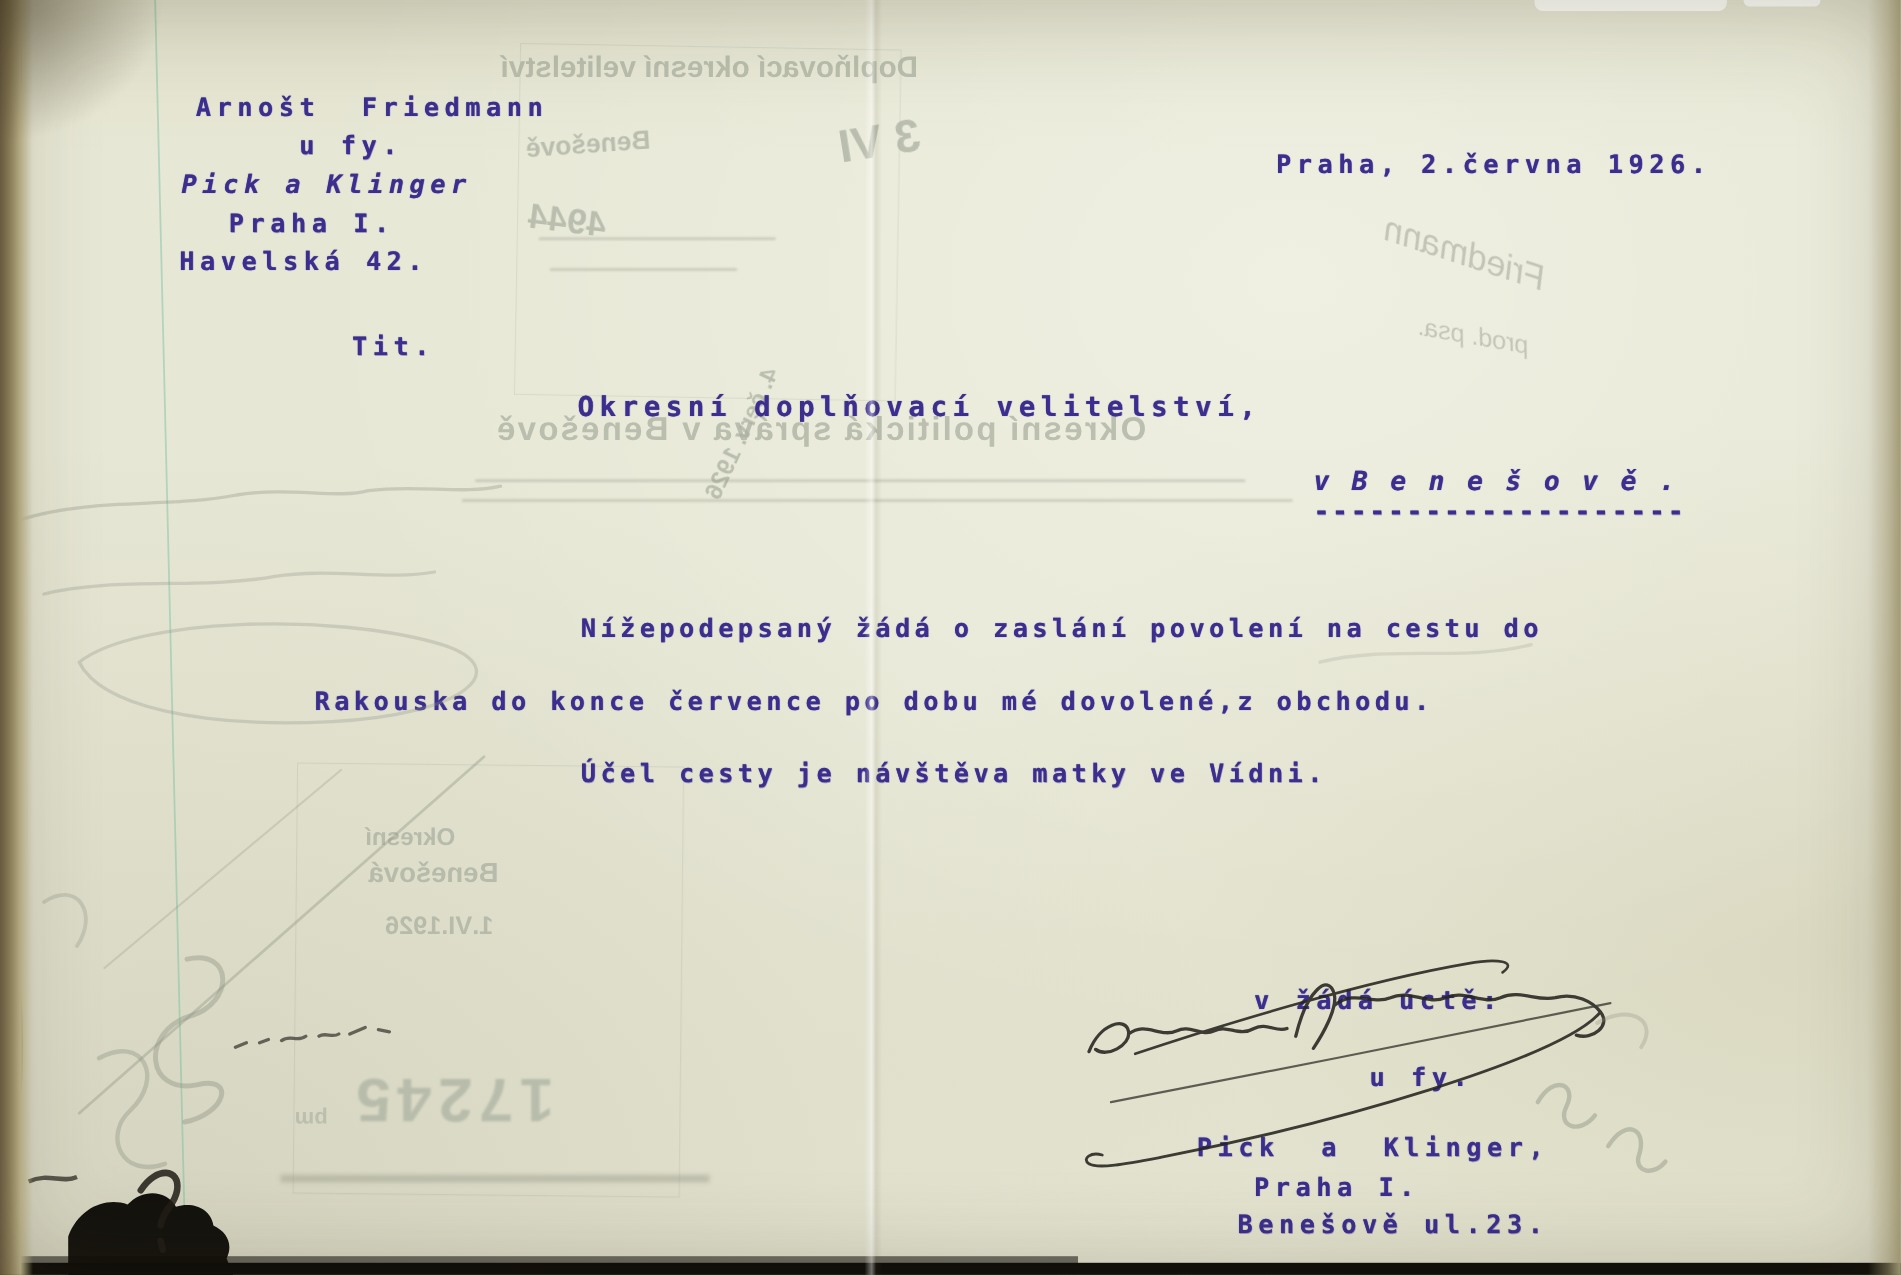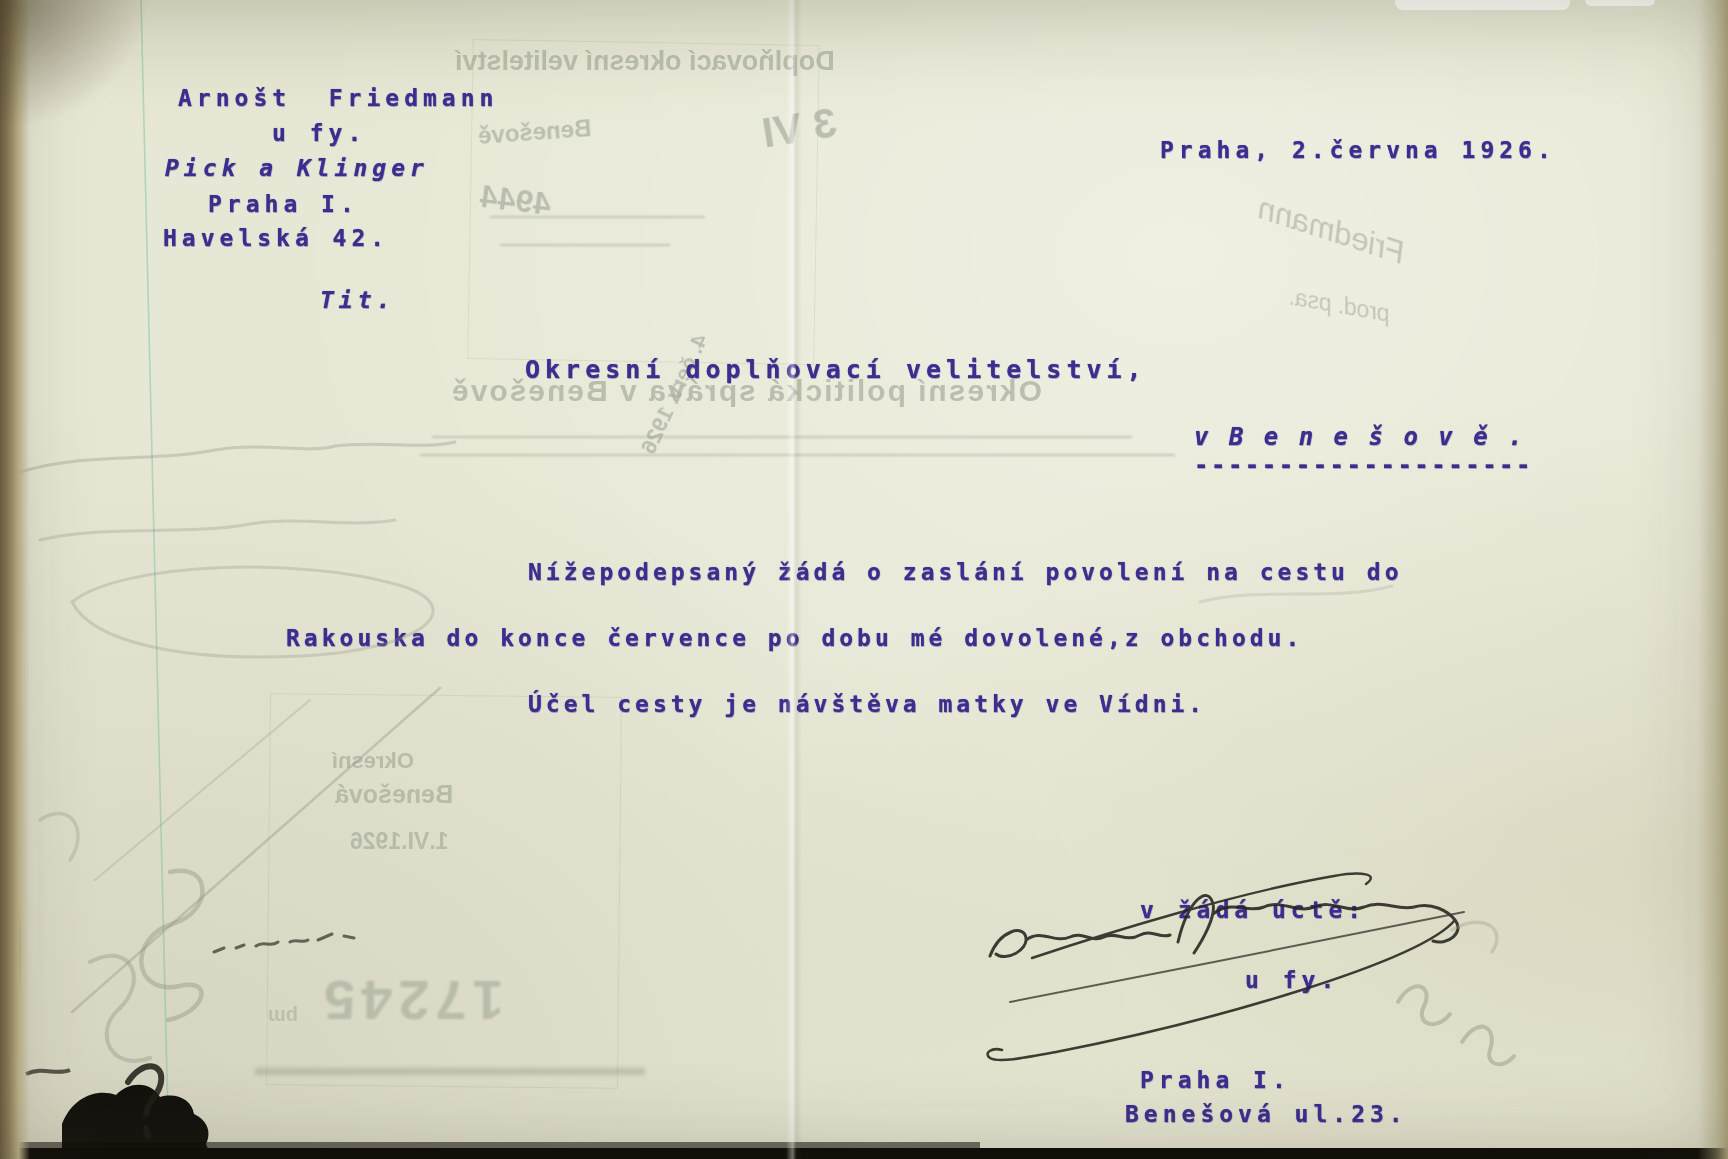--- a/index.html
+++ b/index.html
@@ -75,35 +75,36 @@
   <div class="bleedline" style="left:255px;top:1068px;width:390px;height:7px;filter:blur(2px);"></div>
 
   <div class="tw" style="left:178px;top:86px;">Arnošt  Friedmann</div>
   <div class="tw" style="left:272px;top:121px;">u fy.</div>
   <div class="tw" style="left:165px;top:156px;font-style:italic;">Pick a Klinger</div>
   <div class="tw" style="left:208px;top:192px;">Praha I.</div>
   <div class="tw" style="left:163px;top:226px;">Havelská 42.</div>
 
   <div class="tw" style="left:1160px;top:106px;margin-top:32px;">Praha, 2.června 1926.</div>
 
-  <div class="tw" style="left:320px;top:288px;font-style:italic;">Tit.</div>
+  <div class="tw" style="left:320px;top:304px;">Tit.</div>
 
   <div class="tw big" style="left:525px;top:356px;">Okresní doplňovací velitelství,</div>
 
   <div class="tw place" style="left:1194px;top:424px;font-style:italic;">v B e n e š o v ě .</div>
   <div class="tw place" style="left:1194px;top:452px;letter-spacing:2.5px;">--------------------</div>
 
   <div class="tw" style="left:528px;top:560px;letter-spacing:4px;">Nížepodepsaný žádá o zaslání povolení na cestu do</div>
   <div class="tw" style="left:286px;top:626px;letter-spacing:4px;">Rakouska do konce července po dobu mé dovolené,z obchodu.</div>
   <div class="tw" style="left:528px;top:692px;letter-spacing:4px;">Účel cesty je návštěva matky ve Vídni.</div>
 
   <div class="tw" style="left:1140px;top:898px;">v žádá úctě:</div>
   <div class="tw" style="left:1245px;top:968px;">u fy.</div>
+  <div class="tw" style="left:1088px;top:1032px;">Pick  a  Klinger,</div>
   <div class="tw" style="left:1140px;top:1068px;">Praha I.</div>
-  <div class="tw" style="left:1125px;top:1102px;">Benešová ul.23.</div>
+  <div class="tw" style="left:1125px;top:1102px;">Benešově ul.23.</div>
 
   <span class="sr">Arnošt Friedmann</span>
 
   <svg class="overlay" width="1728" height="1159">
 
     <g stroke="#26241f" stroke-width="3" fill="none" stroke-linecap="round" opacity=".88">
       <path d="M990,956 C1000,930 1024,924 1026,938 C1028,950 1006,962 996,954 M1026,940 C1042,928 1054,944 1070,937 C1082,931 1092,943 1104,937 C1116,931 1126,943 1140,935 C1152,929 1160,939 1170,935"></path>
 
       <path d="M1032,958 C1110,932 1240,892 1334,876 C1362,871 1380,874 1366,884" stroke-width="2.4"></path>
 

